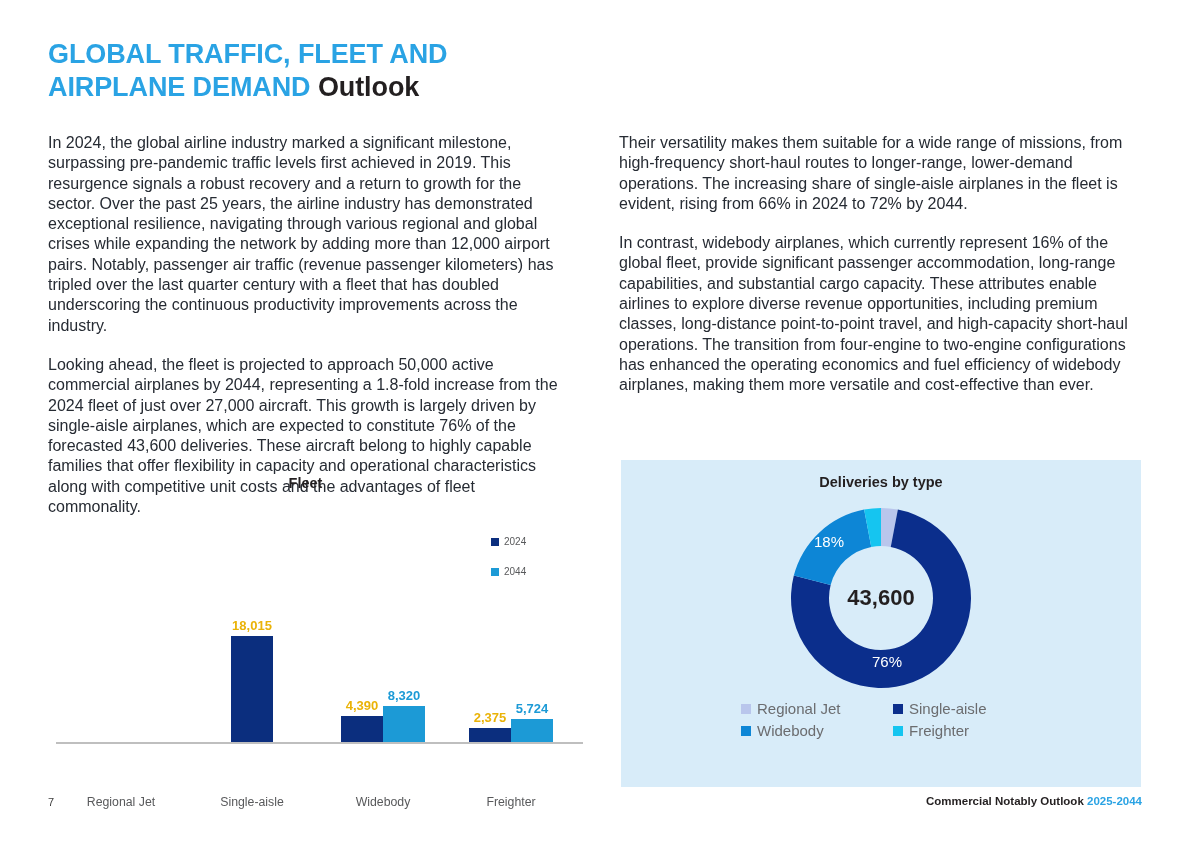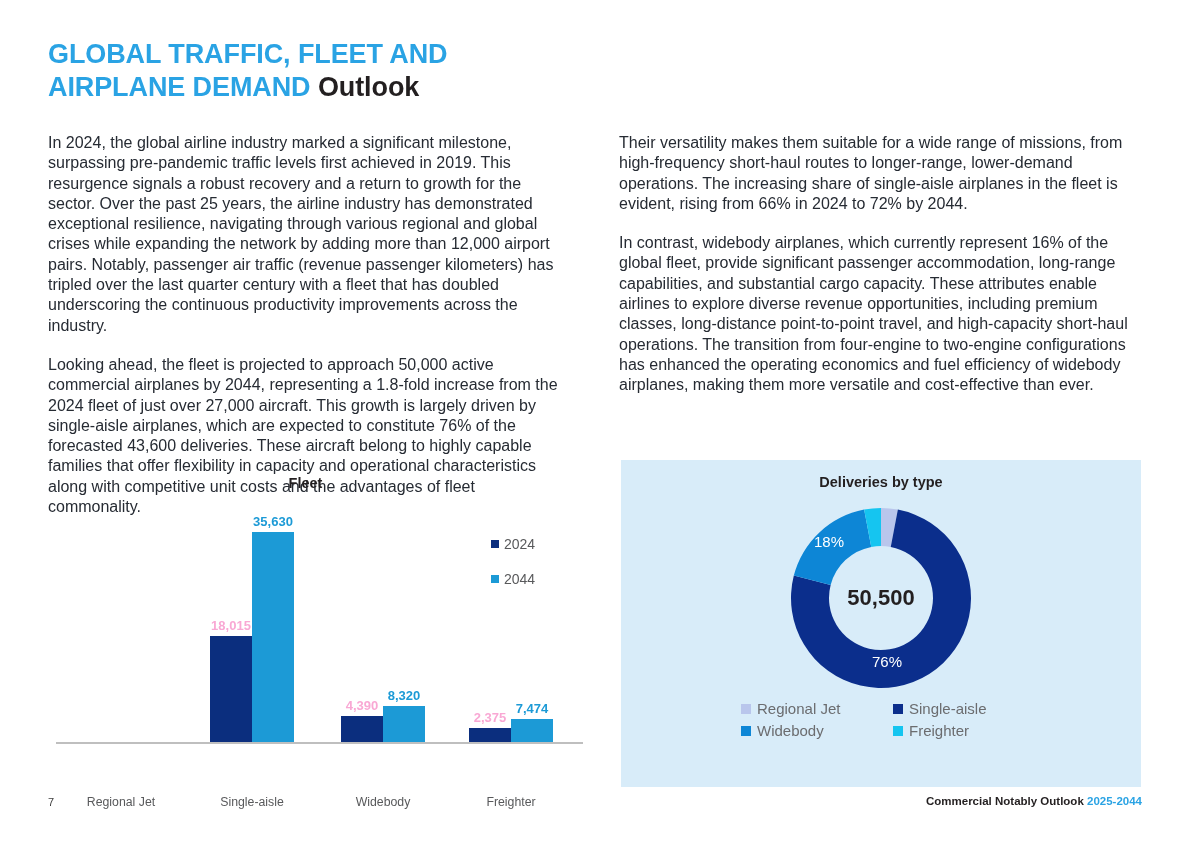--- a/index.html
+++ b/index.html
@@ -95,35 +95,35 @@
   .bar-label {
     position: absolute;
     bottom: 100%;
     left: 50%;
     transform: translateX(-50%);
     margin-bottom: 3px;
     font-size: 13px;
     font-weight: bold;
     white-space: nowrap;
   }
-  .bar.b2024 .bar-label { color: #f9a8d4; }
+  .bar.b2024 .bar-label { color: #eab308; }
   .bar.b2044 .bar-label { color: #1c9ad6; }
   .cat-label {
     position: absolute;
     top: 289px;
     width: 130px;
     text-align: center;
     font-size: 12.3px;
     color: #58595b;
   }
   #bar-legend {
     position: absolute;
     left: 443px;
     top: 74px;
-    font-size: 14px;
+    font-size: 10px;
     color: #58595b;
     text-align: right;
   }
   .legend-row {
     display: flex;
     align-items: center;
     margin-bottom: 19px;
   }
   .legend-sq {
     width: 8px; height: 8px;
@@ -244,23 +244,20 @@
   <div id="bar-plot">
     <div id="bar-baseline"></div>
 
     <div class="cat-label" style="left:8px;">Regional Jet</div>
 
     <div class="bar-group" style="left:139px;">
       <div class="bar-pair">
         <div class="bar b2024" id="bar-0-1" style="height: 106px; background: rgb(11, 46, 126);">
           <span class="bar-label">18,015</span>
         </div>
-        <div class="bar b2044" id="bar-1-1" style="height: 210px; background: rgb(28, 154, 214);">
-          <span class="bar-label">35,630</span>
-        </div>
       </div>
     </div>
     <div class="cat-label" style="left:139px;">Single-aisle</div>
 
     <div class="bar-group" style="left:270px;">
       <div class="bar-pair">
         <div class="bar b2024" id="bar-0-2" style="height: 26px; background: rgb(11, 46, 126);">
           <span class="bar-label">4,390</span>
         </div>
         <div class="bar b2044" id="bar-1-2" style="height: 36px; background: rgb(28, 154, 214);">
@@ -269,21 +266,21 @@
       </div>
     </div>
     <div class="cat-label" style="left:270px;">Widebody</div>
 
     <div class="bar-group" style="left:398px;">
       <div class="bar-pair">
         <div class="bar b2024" id="bar-0-3" style="height: 14px; background: rgb(11, 46, 126);">
           <span class="bar-label">2,375</span>
         </div>
         <div class="bar b2044" id="bar-1-3" style="height: 23px; background: rgb(28, 154, 214);">
-          <span class="bar-label">7,474</span>
+          <span class="bar-label">5,724</span>
         </div>
       </div>
     </div>
     <div class="cat-label" style="left:398px;">Freighter</div>
   </div>
 
   <div id="bar-legend">
     <div class="legend-row">
       <span class="legend-sq" id="legend-sq-2024" style="background: rgb(11, 46, 126);"></span>
       <span>2024</span>
@@ -300,21 +297,21 @@
 
   <div id="donut-wrap">
     <svg id="donut-svg" width="186" height="186" viewBox="0 0 186 186">
       <g id="donut-slices">
           <path d="M93 3 A90 90 0 0 1 109.8643183127152 4.594147434418019 L102.74382835845768 41.92106296210819 A52 52 0 0 0 93 41 Z" fill="#b9c6ec"></path>
           <path d="M109.8643183127152 4.594147434418019 A90 90 0 1 1 5.82751549842321 70.617910155163 L42.63367562131119 80.06812586742751 A52 52 0 1 0 102.74382835845768 41.92106296210819 Z" fill="#0b2e8c"></path>
           <path d="M5.82751549842321 70.617910155163 A90 90 0 0 1 76.13568168728486 4.594147434418005 L83.25617164154237 41.92106296210818 A52 52 0 0 0 42.63367562131119 80.06812586742751 Z" fill="#0d86d6"></path>
           <path d="M76.13568168728486 4.594147434418005 A90 90 0 0 1 93.00000000000006 3 L93.00000000000004 41 A52 52 0 0 0 83.25617164154237 41.92106296210818 Z" fill="#15c5f0"></path>
         </g>
     </svg>
-    <div id="donut-center">50,500</div>
+    <div id="donut-center">43,600</div>
     <div class="donut-pct" id="pct-widebody">18%</div>
     <div class="donut-pct" id="pct-single">76%</div>
   </div>
 
   <div id="donut-legend">
     <div class="dlegend-row">
       <span class="dlegend-item first">
         <span class="dlegend-sq" id="dsq-0" style="background: rgb(185, 198, 236);"></span>
         <span>Regional Jet</span>
       </span>

